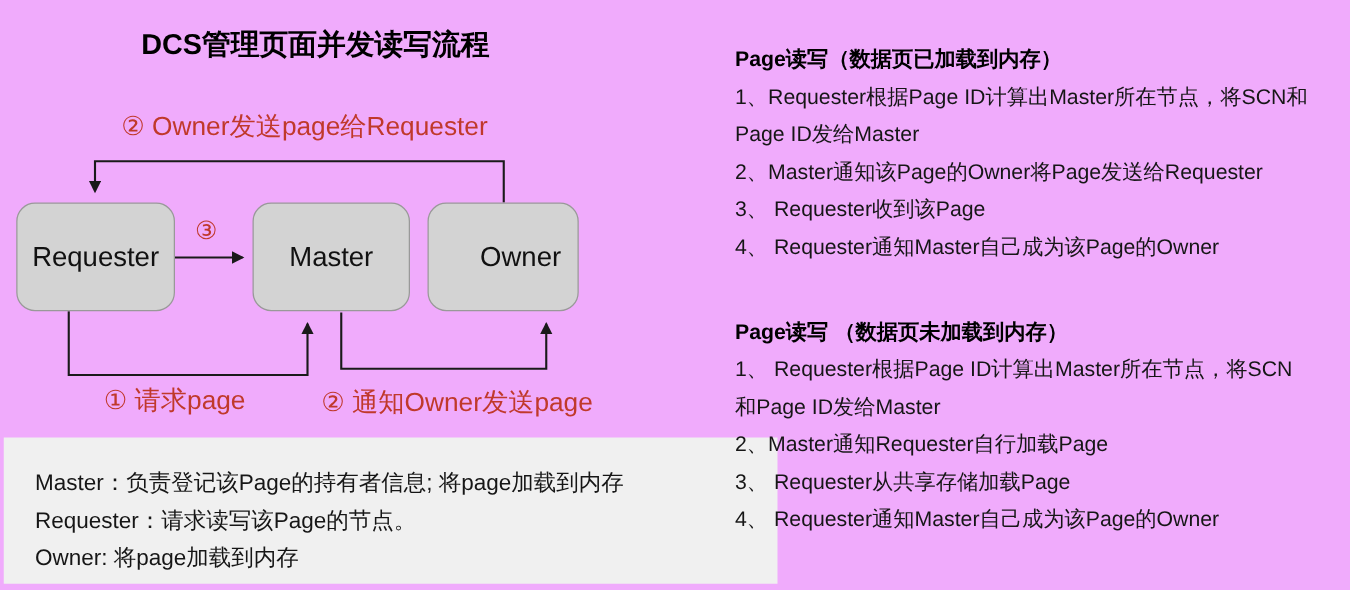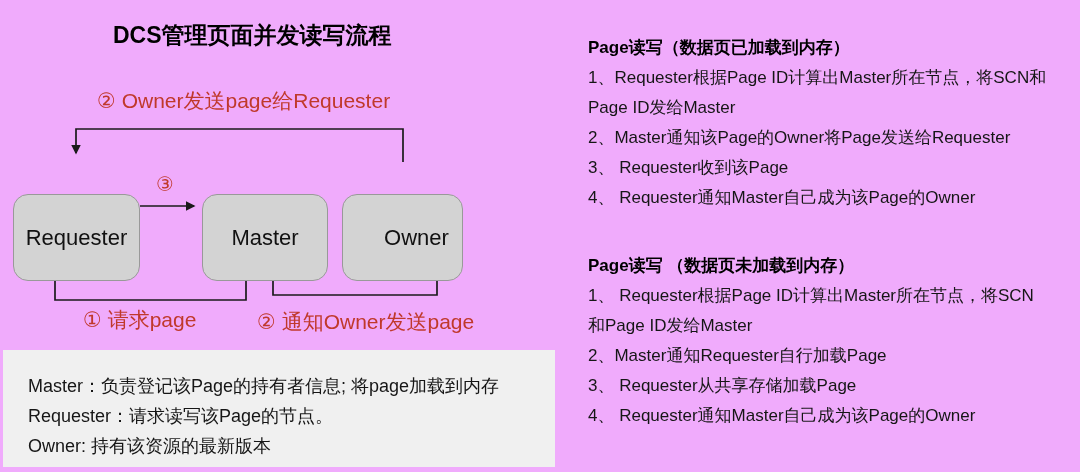--- a/index.html
+++ b/index.html
@@ -32,40 +32,39 @@
     height: 87px;
     background: #d3d3d3;
     border: 1.4px solid #999999;
     border-radius: 15px;
     box-sizing: border-box;
     display: flex;
     align-items: center;
     justify-content: center;
     font-size: 22px;
     color: #111111;
-    margin-top: 32px;
   }
   .node-requester { left: 13px;  width: 127px; }
   .node-master    { left: 202px; width: 126px; align-items: center; }
   .node-owner     { left: 342px; width: 121px; padding-left: 28px; }
   .red-label {
     position: absolute;
     color: #c0392b;
     font-size: 21px;
     white-space: nowrap;
   }
   .lbl-top    { left: 97px;  top: 87px;  }
   .lbl-step3  { left: 156px; top: 172px; font-size: 20px; }
   .lbl-bleft  { left: 83px;  top: 306px; text-align: right; }
   .lbl-bright { left: 257px; top: 308px; }
   .legend {
     position: absolute;
     left: 3px;
     top: 350px;
-    width: 552px;
+    width: 619px;
     height: 117px;
     background: #f0f0f0;
     box-sizing: border-box;
     padding: 21px 10px 0 25px;
     font-size: 18px;
     line-height: 30px;
     color: #161616;
   }
   .legend-line { white-space: nowrap; }
   .notes {
@@ -111,21 +110,21 @@
   </div>
 
   <div class="red-label lbl-top">② Owner发送page给Requester</div>
   <div class="red-label lbl-step3">③</div>
   <div class="red-label lbl-bleft">① 请求page</div>
   <div class="red-label lbl-bright">② 通知Owner发送page</div>
 
   <div class="legend">
     <div class="legend-line">Master：负责登记该Page的持有者信息; 将page加载到内存</div>
     <div class="legend-line">Requester：请求读写该Page的节点。</div>
-    <div class="legend-line">Owner: 持有该资源的最新版本</div>
+    <div class="legend-line">Owner: 将page加载到内存</div>
   </div>
 
   <div class="notes">
     <div class="block1">
       <div class="heading">Page读写（数据页已加载到内存）</div>
       <div class="line">1、Requester根据Page ID计算出Master所在节点，将SCN和</div>
       <div class="line">Page ID发给Master</div>
       <div class="line">2、Master通知该Page的Owner将Page发送给Requester</div>
       <div class="line">3、 Requester收到该Page</div>
       <div class="line">4、 Requester通知Master自己成为该Page的Owner</div>

